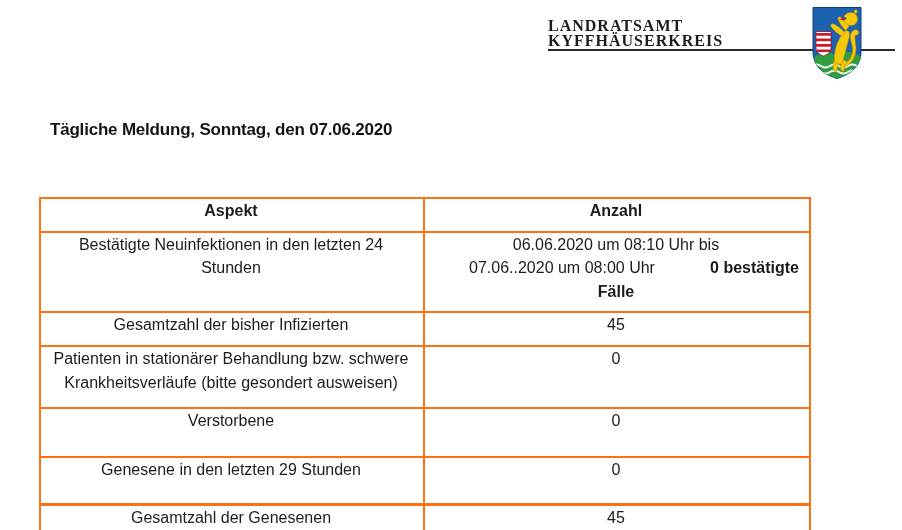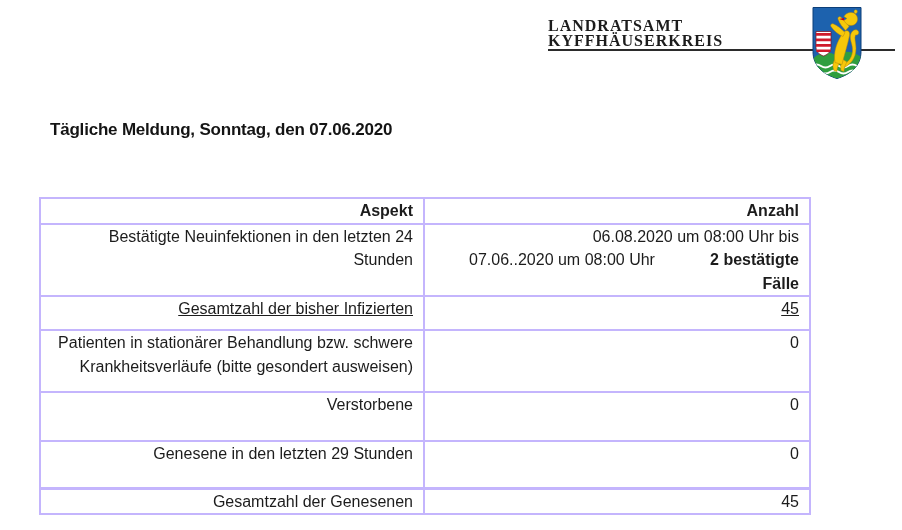--- a/index.html
+++ b/index.html
@@ -34,29 +34,29 @@
 
   
   .report-table {
     position:absolute; left:39px; top:197px; width:770px;
     border-collapse:collapse; table-layout:fixed;
     font-size:16px; color:#1c1c1c;
   }
   .report-table col.c1 { width:384px; }
   .report-table col.c2 { width:386px; }
   .report-table td, .report-table th {
-    border:2px solid #c4b5fd;
-    vertical-align:top; text-align:right;
-    padding:0 10px 0 8px; line-height:23.5px;
+    border:2px solid #f97316;
+    vertical-align:top; text-align:center;
+    padding:0 10px 8px 8px; line-height:23.5px;
     font-weight:normal;
   }
   .report-table th { font-weight:bold; }
   tr.hdr     { height:25px; }
   tr.r-tall  { height:62px; }
-  tr.r-short { height:34px;text-decoration:underline; }
+  tr.r-short { height:34px; }
   tr.r-mid   { height:49px;margin-left:20px; }
   tr.r-mid2  { height:47px; }
   tr.r-last  { height:26px; }
   tr.r-last td { border-top-width:3px; }
   .bold { font-weight:bold; }
   .vline2 { display:flex; justify-content:space-between;margin-left:36px; }
 </style>
 </head>
 <body>
 
@@ -119,24 +119,24 @@
     </colgroup>
   <tbody>
     <tr class="hdr">
       <th>Aspekt</th>
       <th>Anzahl</th>
     </tr>
 
     <tr class="r-tall">
       <td>Bestätigte Neuinfektionen in den letzten 24 Stunden</td>
       <td>
-        <div>06.08.2020 um 08:00 Uhr bis</div>
+        <div>06.06.2020 um 08:10 Uhr bis</div>
         <div class="vline2">
           <span>07.06..2020 um 08:00 Uhr</span>
-          <span class="bold">2 bestätigte</span>
+          <span class="bold">0 bestätigte</span>
         </div>
         <div class="bold">Fälle</div>
       </td>
     </tr>
 
     <tr class="r-short">
       <td>Gesamtzahl der bisher Infizierten</td>
       <td class="bold">45</td>
     </tr>
 

